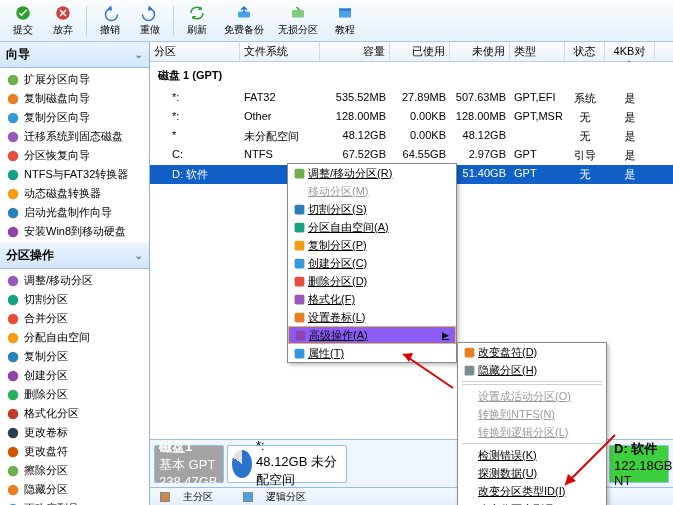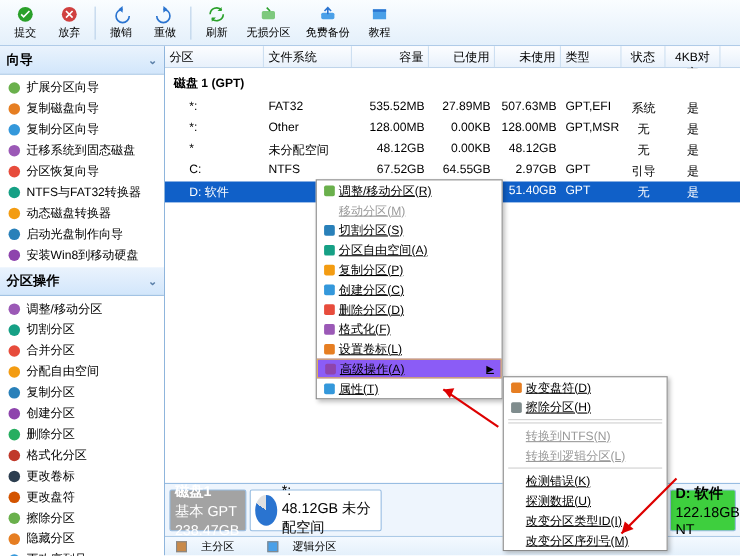--- a/index.html
+++ b/index.html
@@ -99,31 +99,31 @@
   <div class="tsep"></div>
   <div class="tbtn">
       <svg viewBox="0 0 24 24">
         <path d="M4 12a8 8 0 0114-5M20 12a8 8 0 01-14 5" fill="none" stroke="#2aa02a" stroke-width="2"></path>
         <path d="M18 3v5h-5M6 21v-5h5" fill="#2aa02a"></path>
       </svg>
       <span>刷新</span>
     </div>
   <div class="tbtn">
       <svg viewBox="0 0 24 24">
+        <rect x="4" y="10" width="16" height="8" rx="2" fill="#4aa0e8"></rect>
+        <path d="M12 4v8M8 8l4-4 4 4" stroke="#2a74d0" stroke-width="2" fill="none"></path>
+      </svg>
+      <span>免费备份</span>
+    </div>
+  <div class="tbtn">
+      <svg viewBox="0 0 24 24">
         <rect x="4" y="8" width="16" height="10" rx="2" fill="#7ec97e"></rect>
         <path d="M10 4l4 4" stroke="#2aa02a" stroke-width="2"></path>
       </svg>
       <span>无损分区</span>
-    </div>
-  <div class="tbtn">
-      <svg viewBox="0 0 24 24">
-        <rect x="4" y="10" width="16" height="8" rx="2" fill="#4aa0e8"></rect>
-        <path d="M12 4v8M8 8l4-4 4 4" stroke="#2a74d0" stroke-width="2" fill="none"></path>
-      </svg>
-      <span>免费备份</span>
     </div>
   <div class="tbtn">
       <svg viewBox="0 0 24 24">
         <rect x="4" y="6" width="16" height="12" fill="#4aa0e8"></rect>
         <rect x="4" y="6" width="16" height="3" fill="#2a74d0"></rect>
       </svg>
       <span>教程</span>
     </div>
 </div>
 
@@ -481,24 +481,28 @@
         </svg>
       </span>
      <span>改变盘符(D)</span>
    </div>
     <div class="ctx-row">
      <span class="ctx-ico">
         <svg viewBox="0 0 16 16">
           <rect x="2" y="2" width="12" height="12" rx="2" fill="#7f8c8d"></rect>
         </svg>
       </span>
-     <span>擦除分区(H)</span>
+     <span>隐藏分区(H)</span>
    </div>
     <div class="ctx-sep"></div>
     <div class="ctx-sep"></div>
+    <div class="ctx-row dis">
+     <span class="ctx-ico"></span>
+     <span>设置成活动分区(O)</span>
+   </div>
     <div class="ctx-row dis">
      <span class="ctx-ico"></span>
      <span>转换到NTFS(N)</span>
    </div>
     <div class="ctx-row dis">
      <span class="ctx-ico"></span>
      <span>转换到逻辑分区(L)</span>
    </div>
     <div class="ctx-sep"></div>
     <div class="ctx-row">

